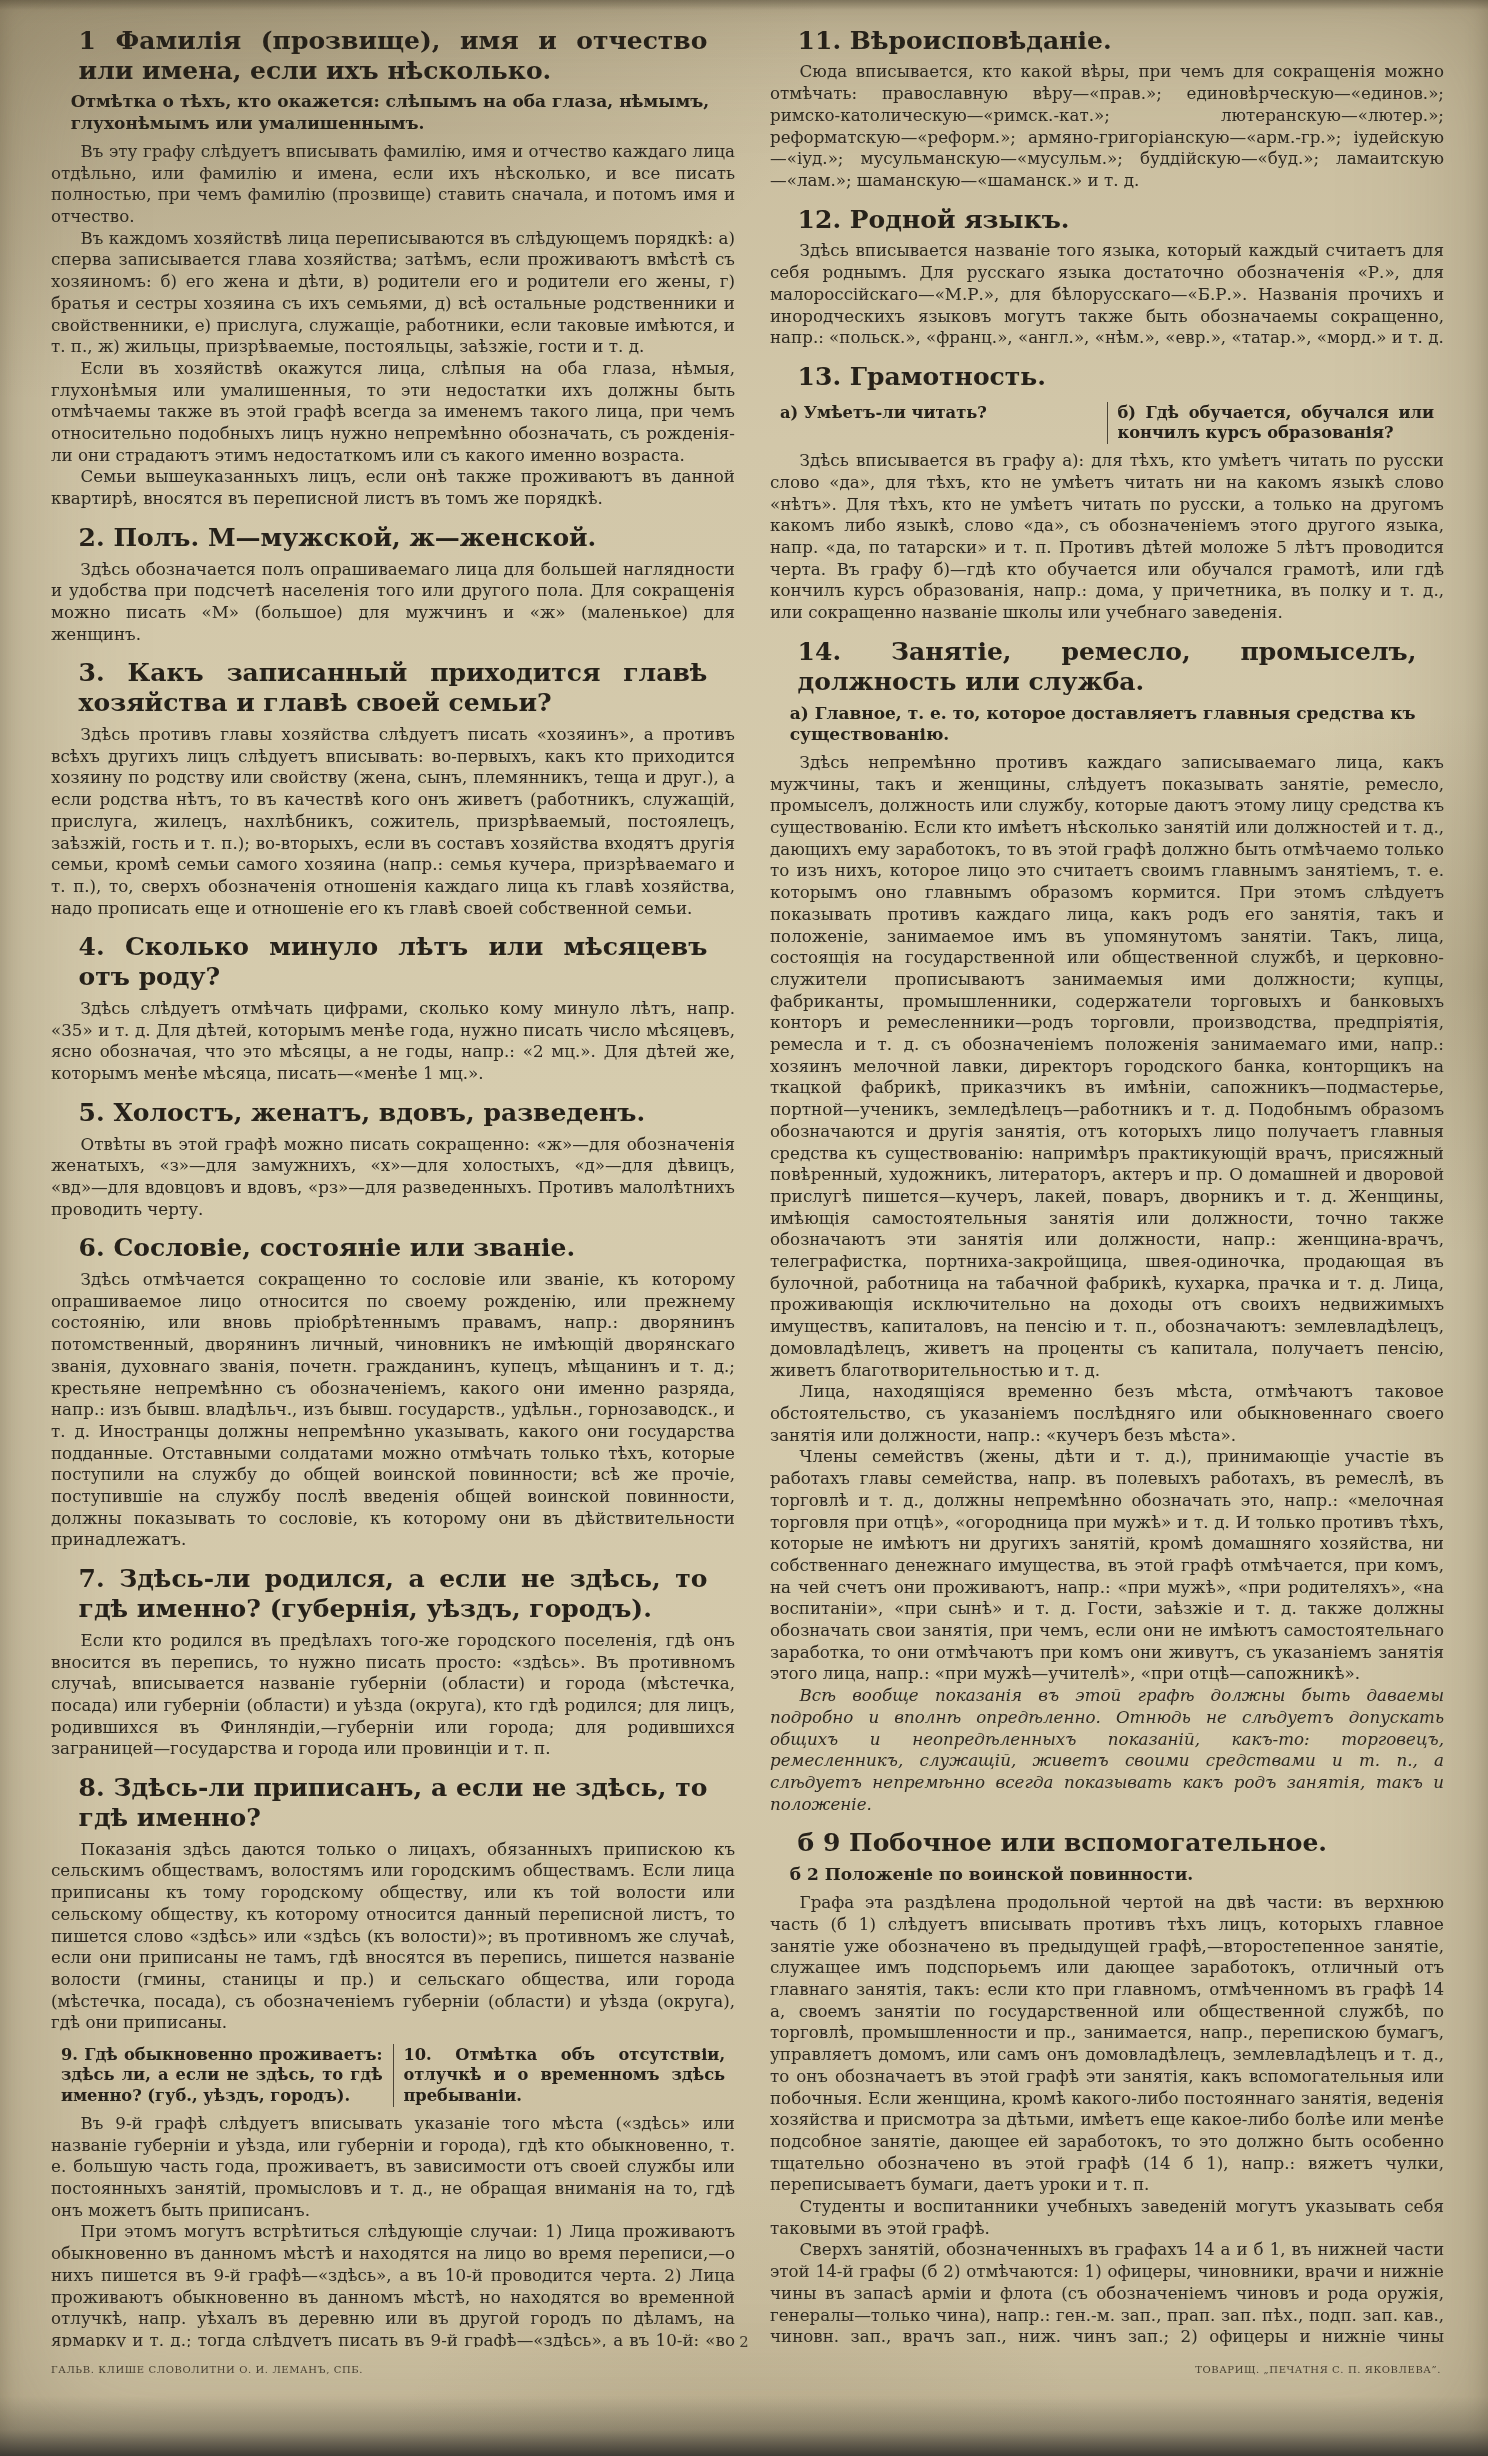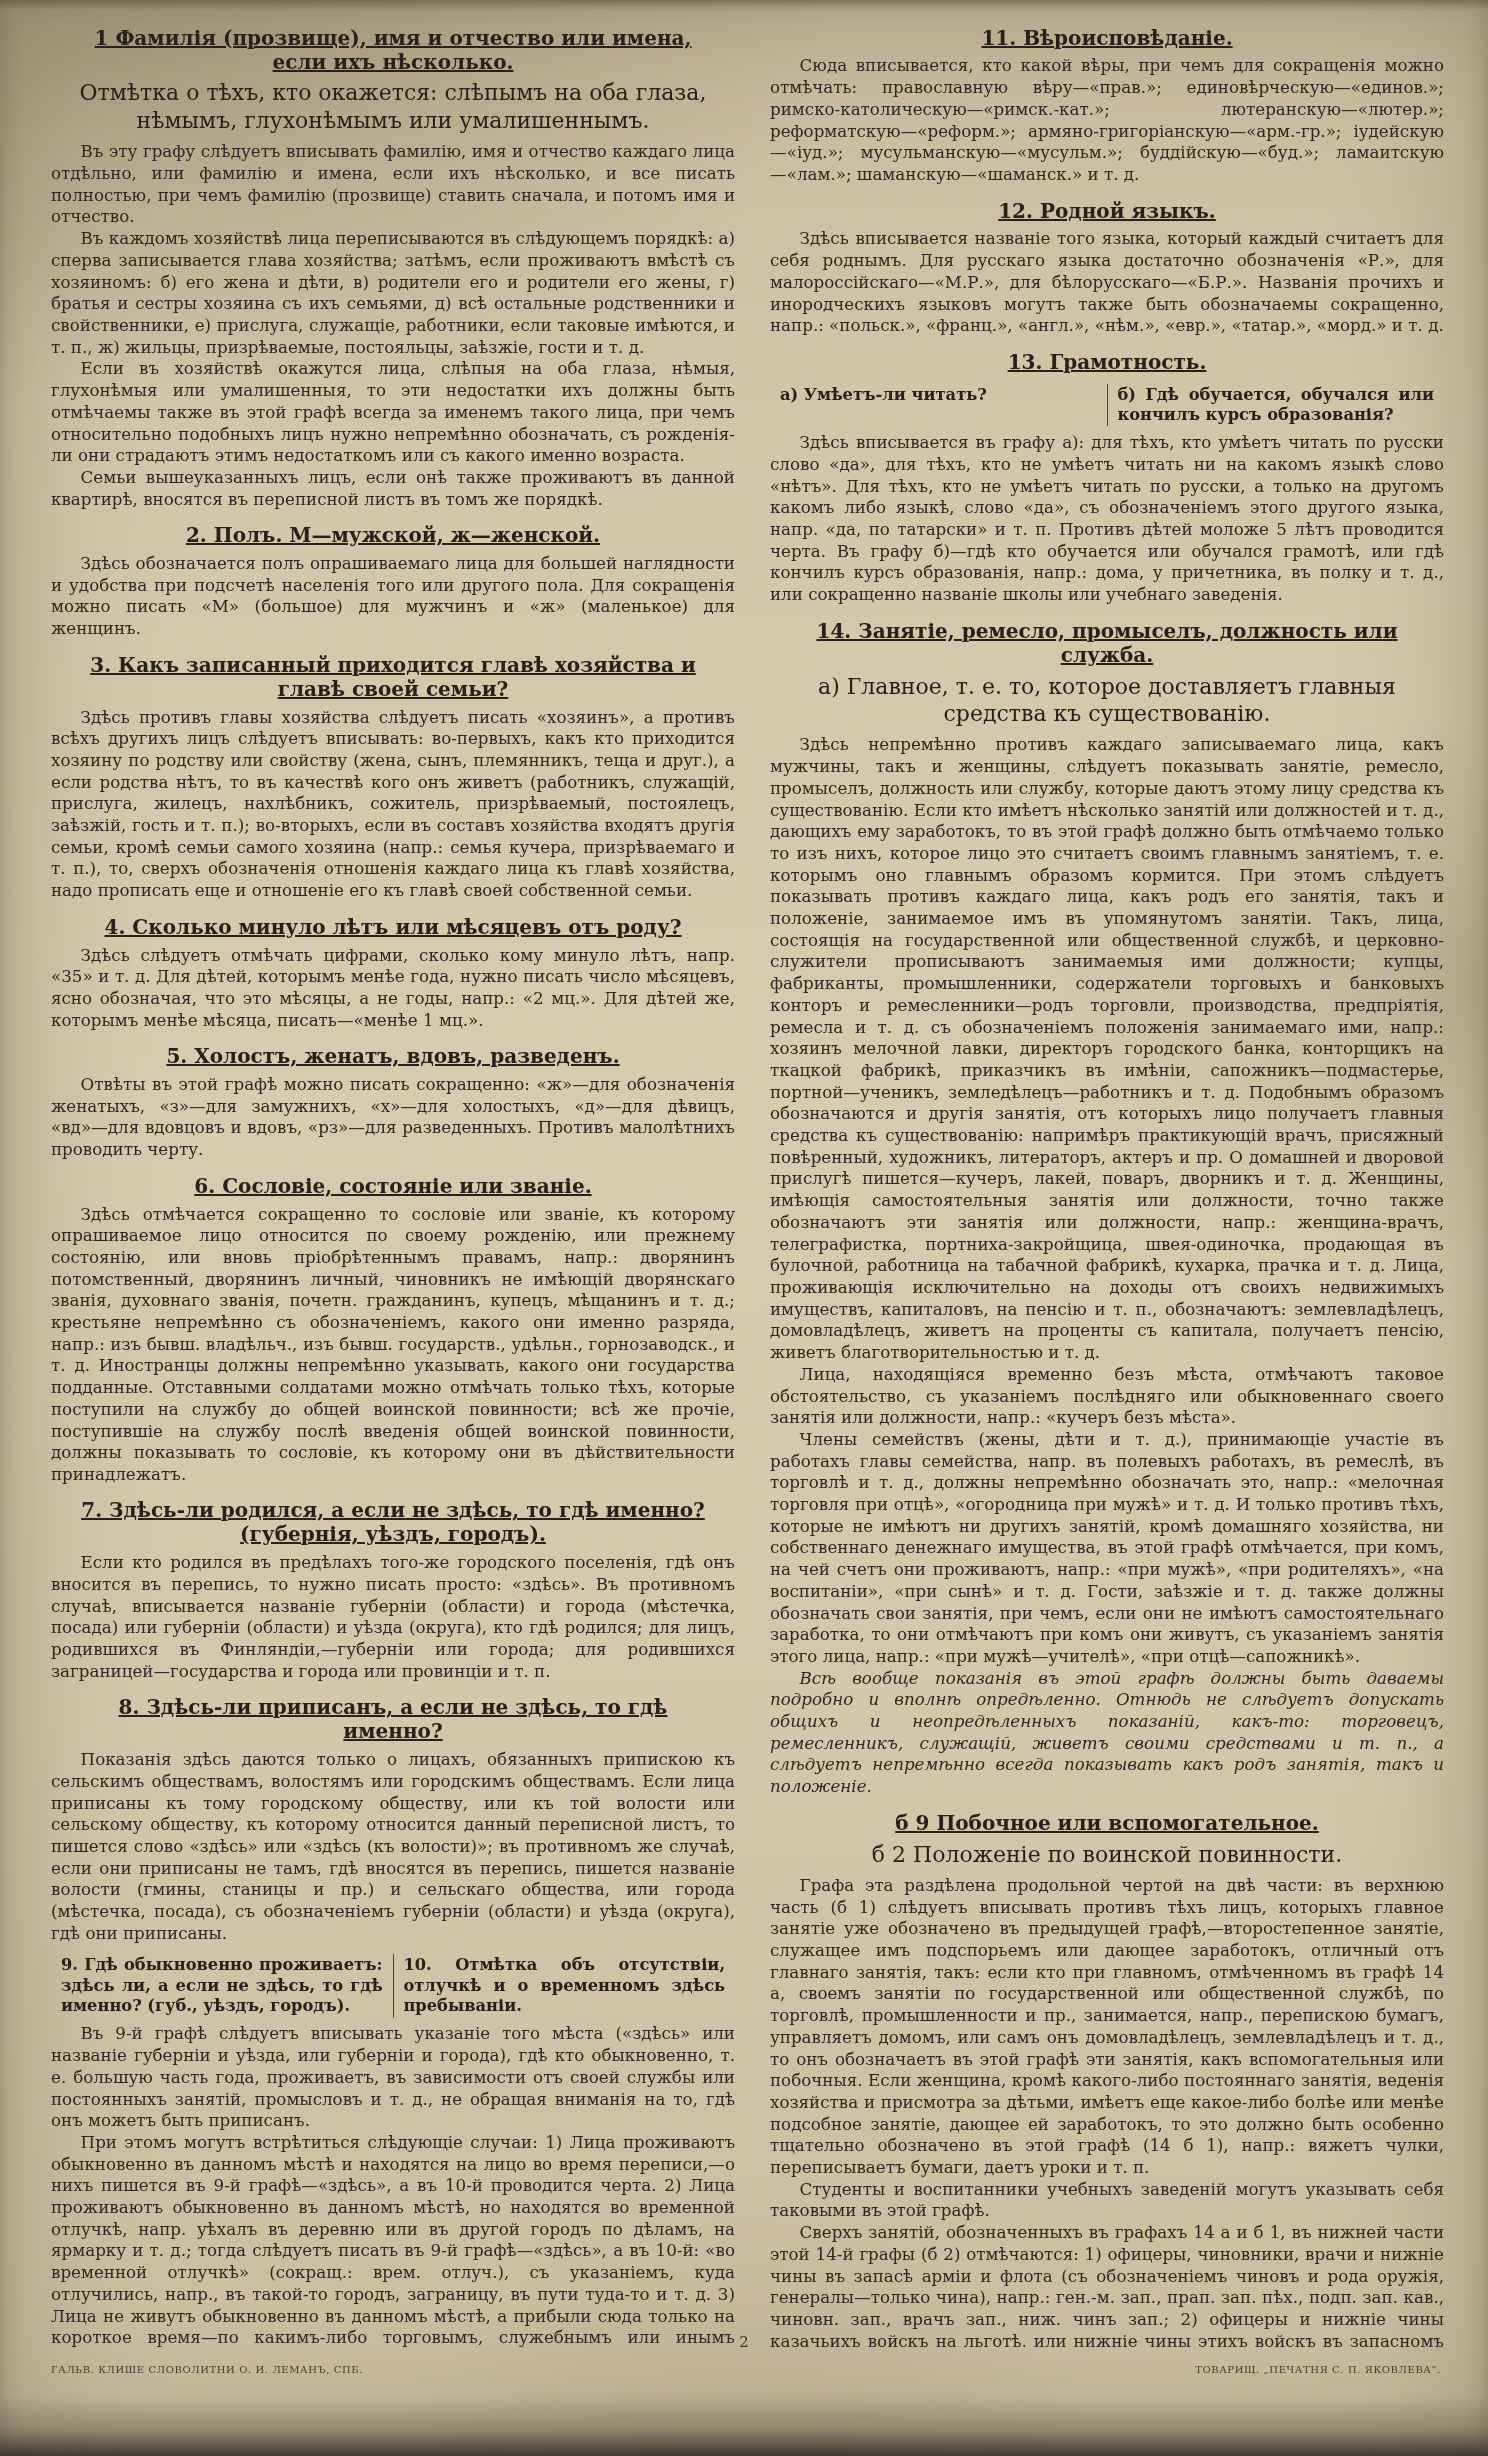--- a/index.html
+++ b/index.html
@@ -29,26 +29,26 @@
     background:linear-gradient(180deg, rgba(60,52,36,0.35), rgba(60,52,36,0));
     pointer-events:none;
   }
   .col{
     position:absolute;top:25.6px;height:2321px;overflow:hidden;
     font-size:16.7px;line-height:1.30;text-align:justify;
   }
   .col-left{left:51px;width:684px;}
   .col-right{left:770px;width:674px;}
   .section-heading{
-    text-align:center;font-weight:700;font-size:20px;line-height:1.2;
-    margin:12.8px 27.6px 5.9px;color:#262119;text-decoration:underline;
+    font-weight:700;font-size:25px;line-height:1.2;
+    margin:12.8px 27.6px 5.9px;color:#262119;
   }
   .section:first-child .section-heading{margin-top:0;}
   .section-subheading{
-    text-align:center;font-weight:400;font-size:22px;line-height:1.25;
+    text-align:left;font-weight:700;font-size:17px;line-height:1.25;
     margin:3px 19.7px 6.9px;color:#262119;
   }
   .split-head{
     display:flex;margin:9.9px 0 5.9px;
   }
   .split-cell{
     flex:1;font-weight:700;font-size:16.3px;line-height:1.25;
     padding:1px 9.9px;color:#262119;
   }
   .split-cell + .split-cell{border-left:1.6px solid #4a4336;}

